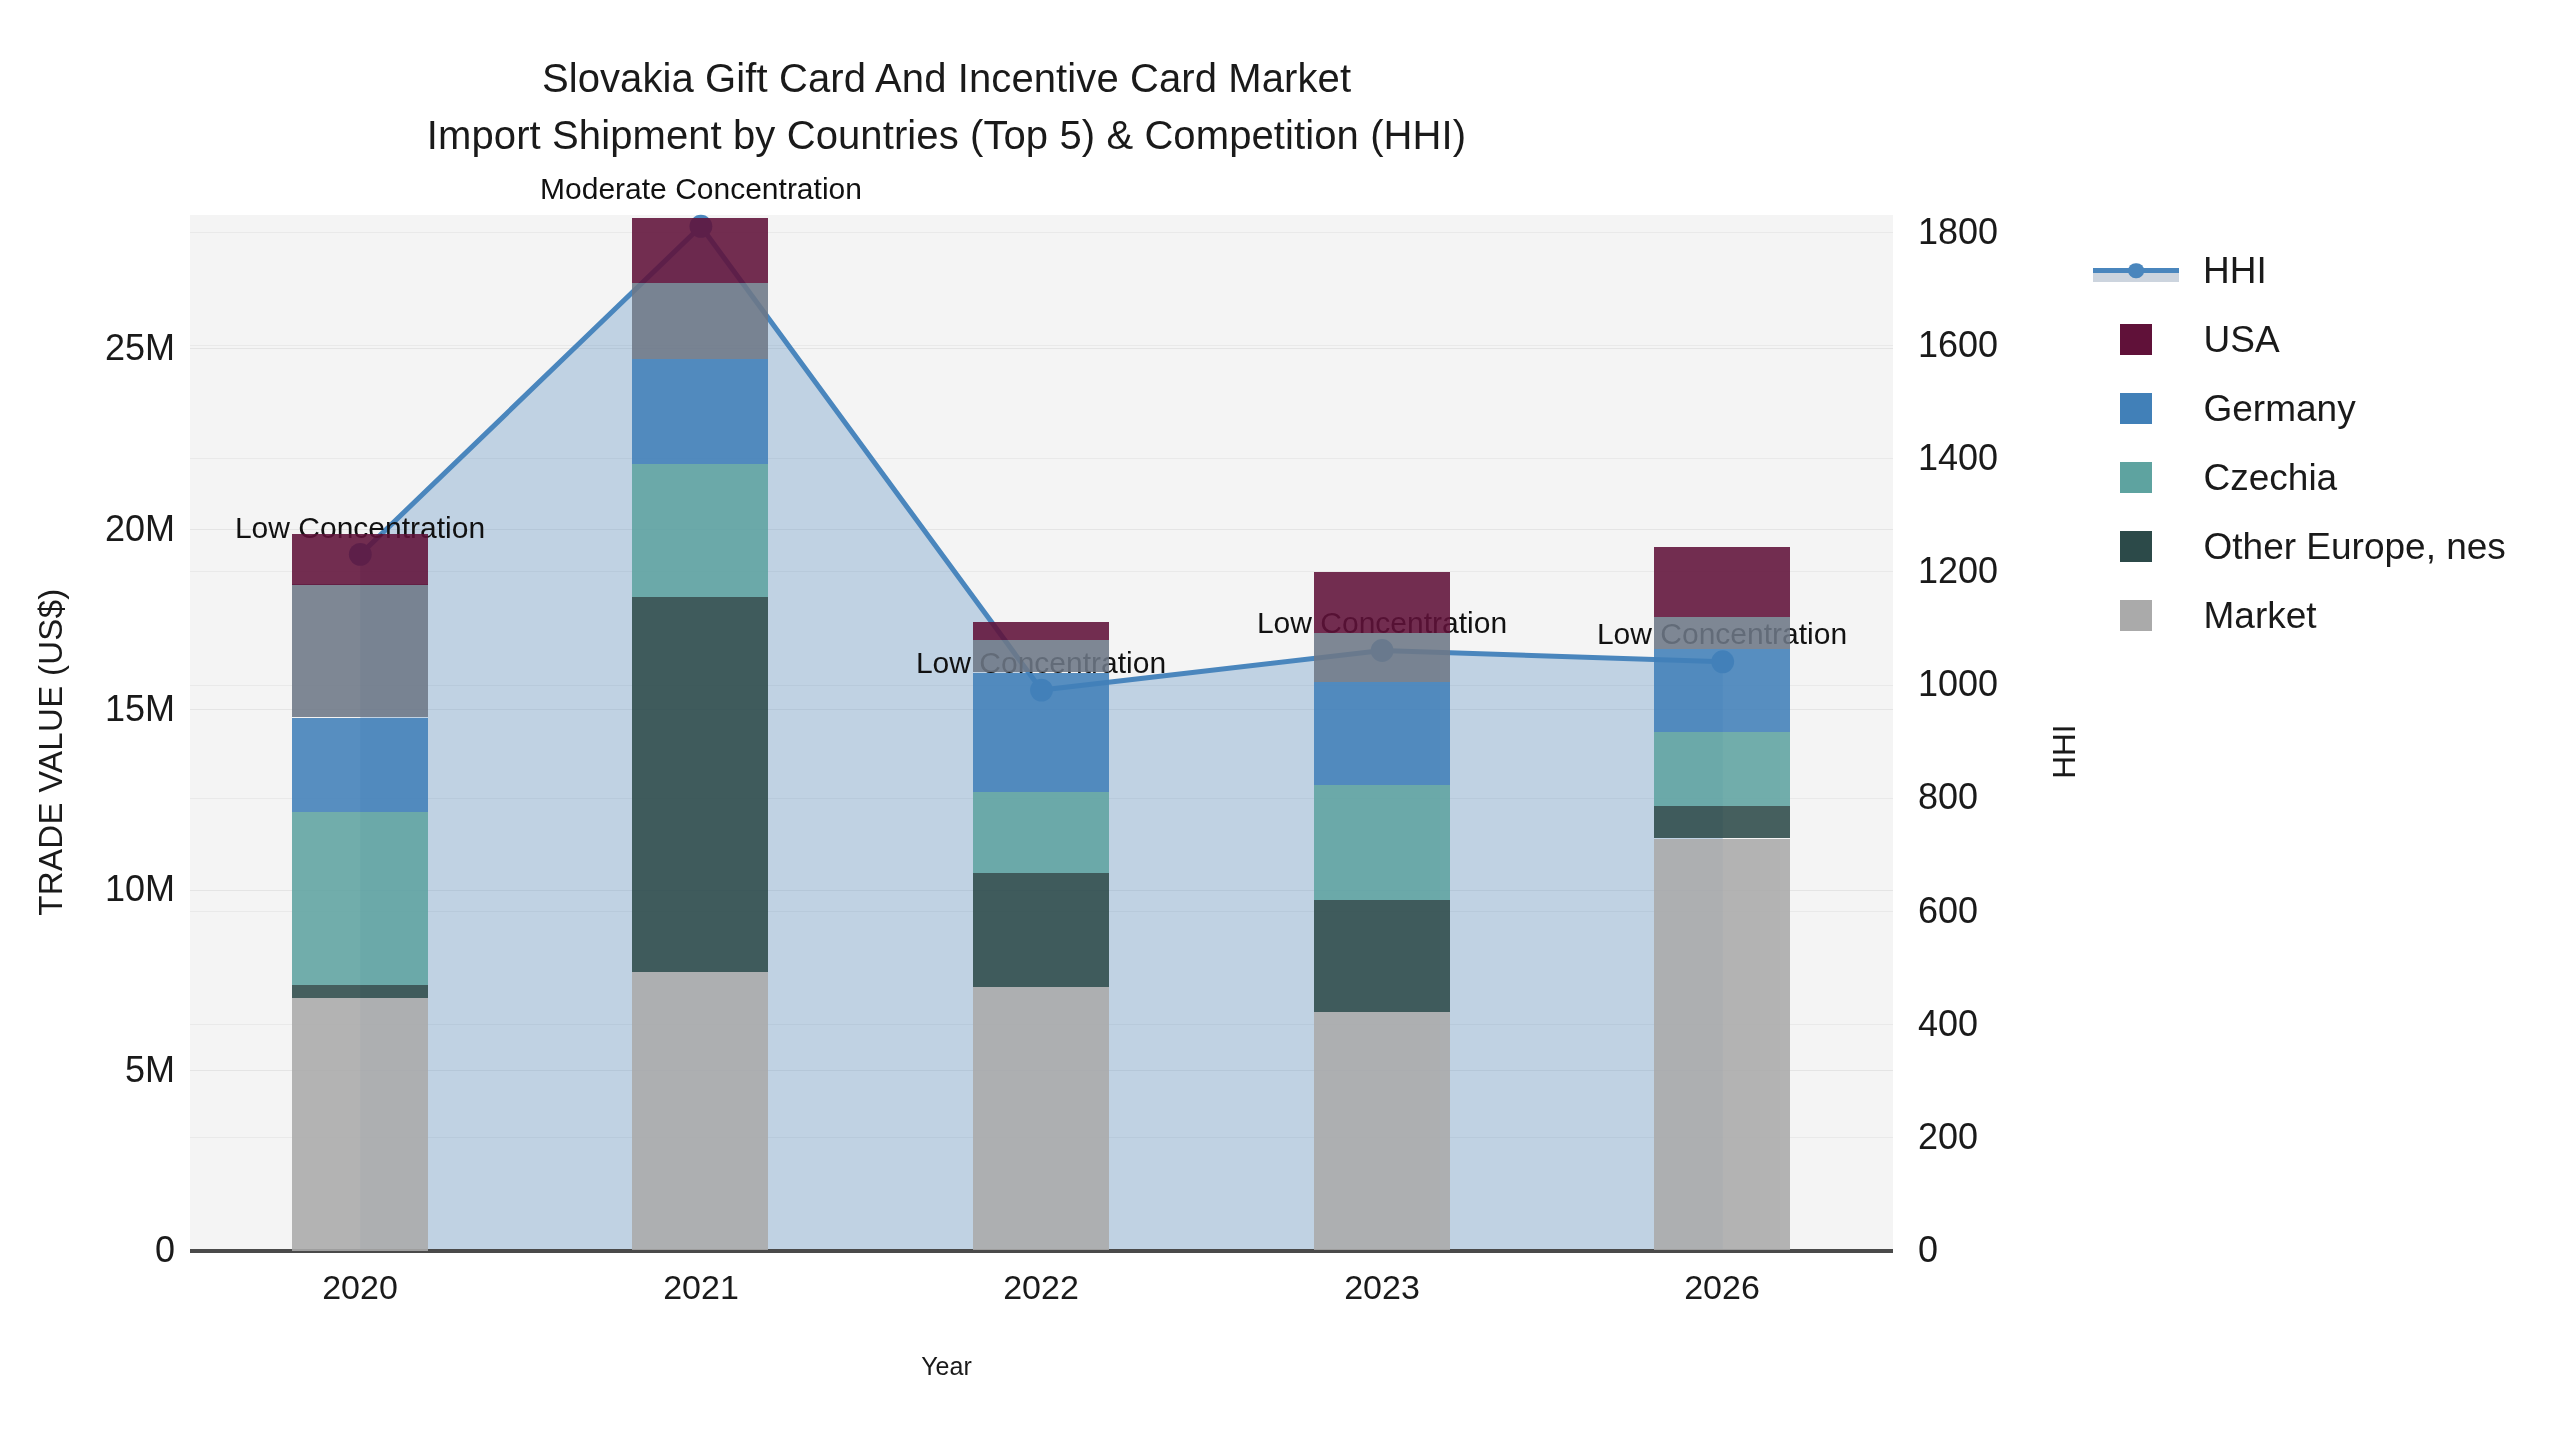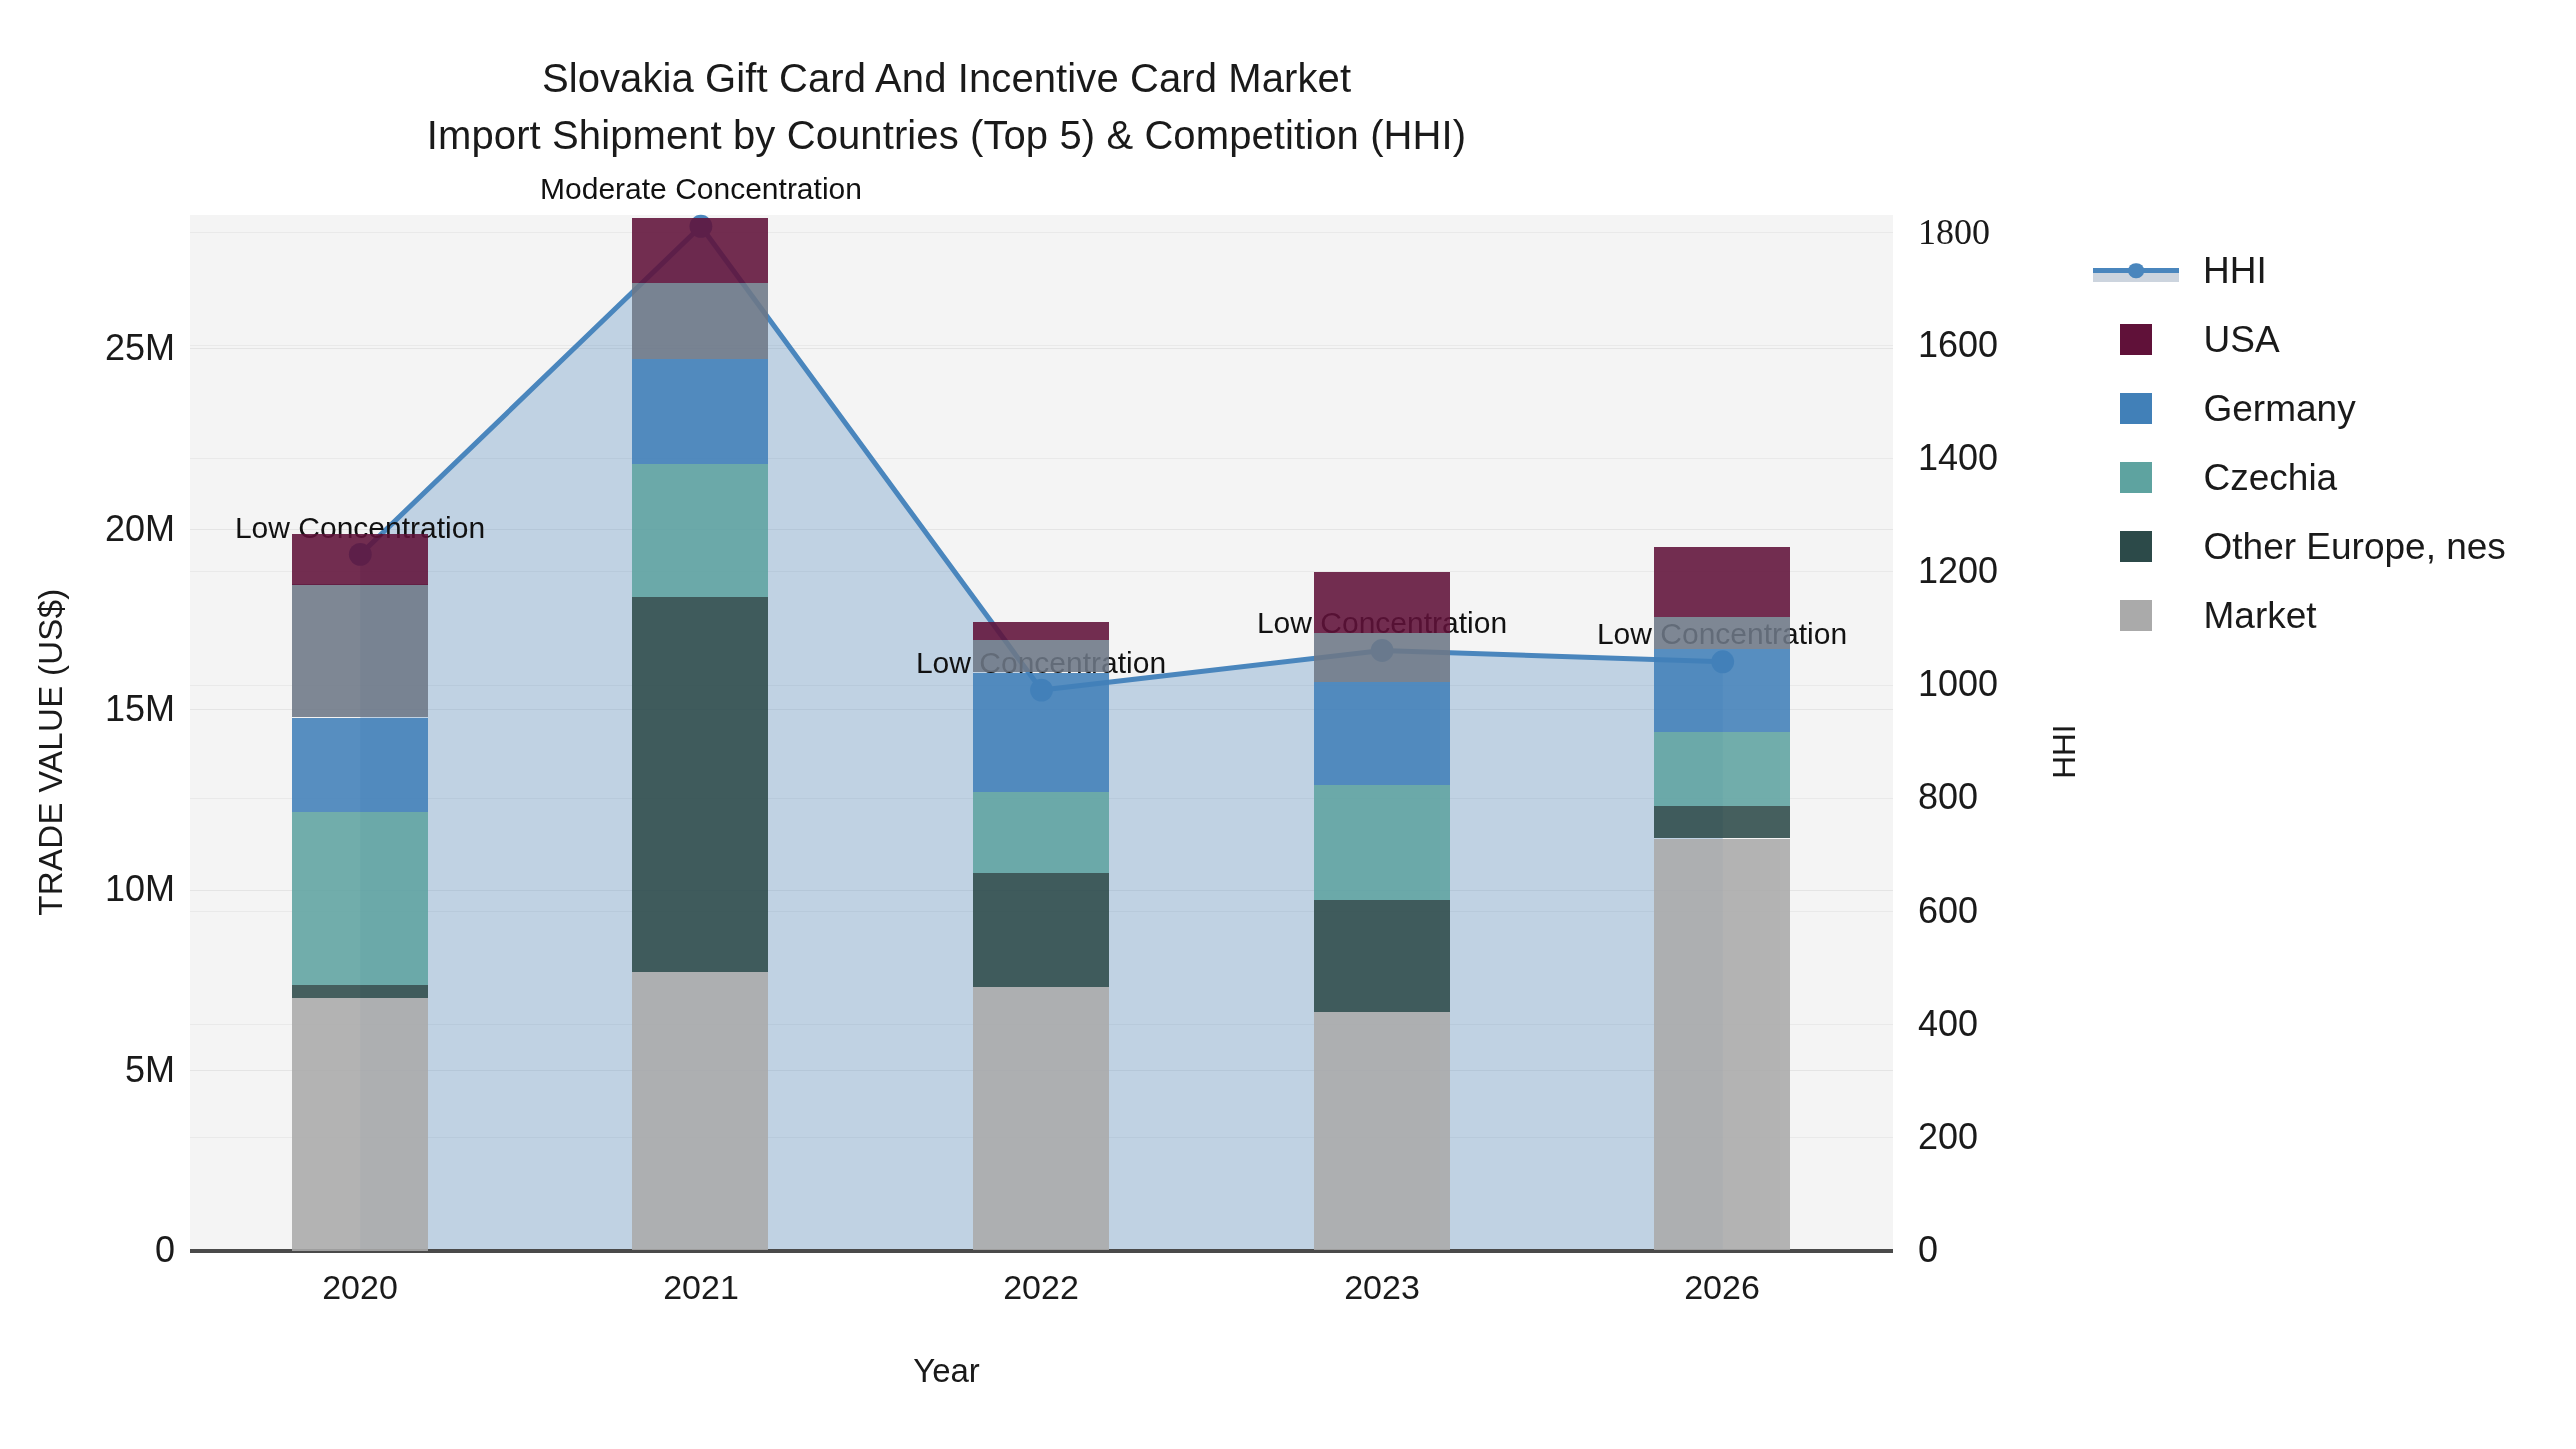--- a/index.html
+++ b/index.html
@@ -52,21 +52,21 @@
     font-size:31.5px;color:#1a1a1a;transform:rotate(-90deg);transform-origin:center center;
   }
 
   
   .xtick{
     position:absolute;top:1268px;width:286px;text-align:center;
     font-size:34px;color:#1a1a1a;transform:translateX(-143px);
   }
   .xlabel{
     position:absolute;left:0;top:1352px;width:1893px;text-align:center;
-    font-size:33px;color:#1a1a1a;
+    font-size:25px;color:#1a1a1a;
   }
 
   
   .bar-seg{position:absolute;}
 
   
   .hhi-svg{position:absolute;left:190px;top:215px;width:1703px;height:1035px;overflow:visible;}
 
   
   .annot{
@@ -141,21 +141,21 @@
   <div id="yticks-right">
       <div class="ytick-right" style="top: 1250px;">0</div>
       <div class="ytick-right" style="top: 1137px;">200</div>
       <div class="ytick-right" style="top: 1024px;">400</div>
       <div class="ytick-right" style="top: 911px;">600</div>
       <div class="ytick-right" style="top: 797px;">800</div>
       <div class="ytick-right" style="top: 684px;">1000</div>
       <div class="ytick-right" style="top: 571px;">1200</div>
       <div class="ytick-right" style="top: 458px;">1400</div>
       <div class="ytick-right" style="top: 345px;">1600</div>
-      <div class="ytick-right" style="top: 232px; font-family: Liberation Serif, serif;">1800</div>
+      <div class="ytick-right" style="top: 232px;">1800</div>
     </div>
   <div id="xticks">
       <div class="xtick" style="left: 360px;">2020</div>
       <div class="xtick" style="left: 701px;">2021</div>
       <div class="xtick" style="left: 1041px;">2022</div>
       <div class="xtick" style="left: 1382px;">2023</div>
       <div class="xtick" style="left: 1722px;">2026</div>
     </div>
 
   <div class="ylabel-left-wrap">

